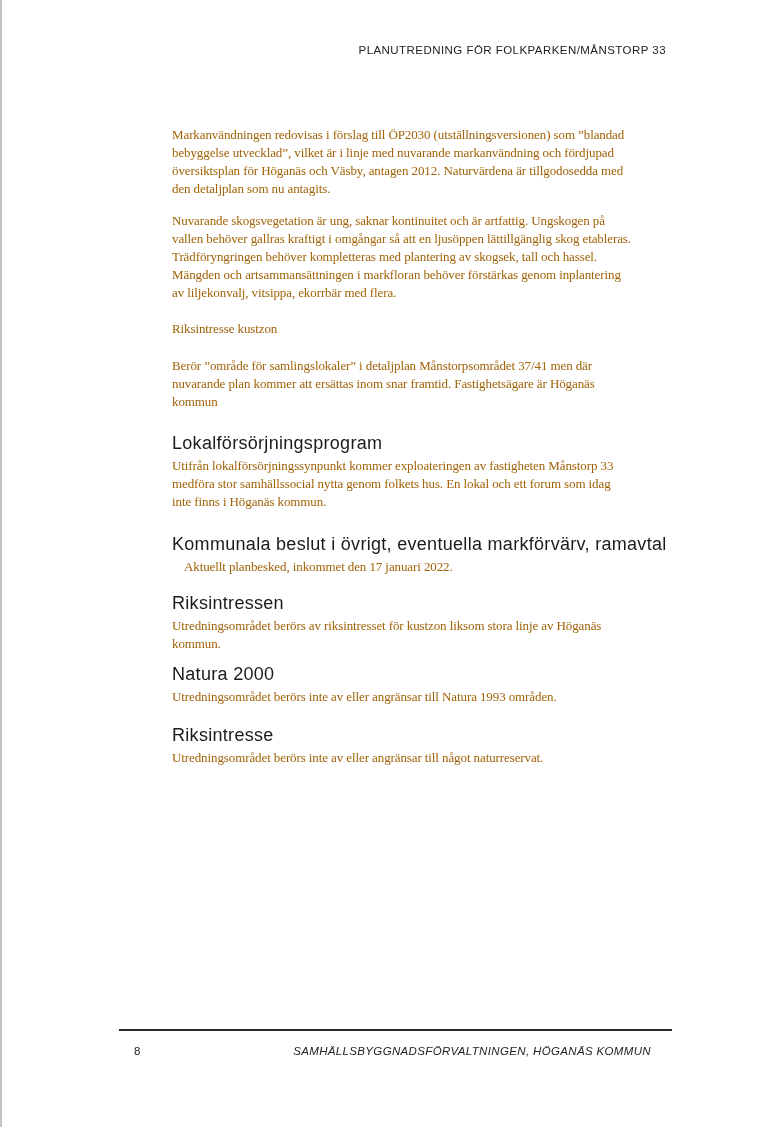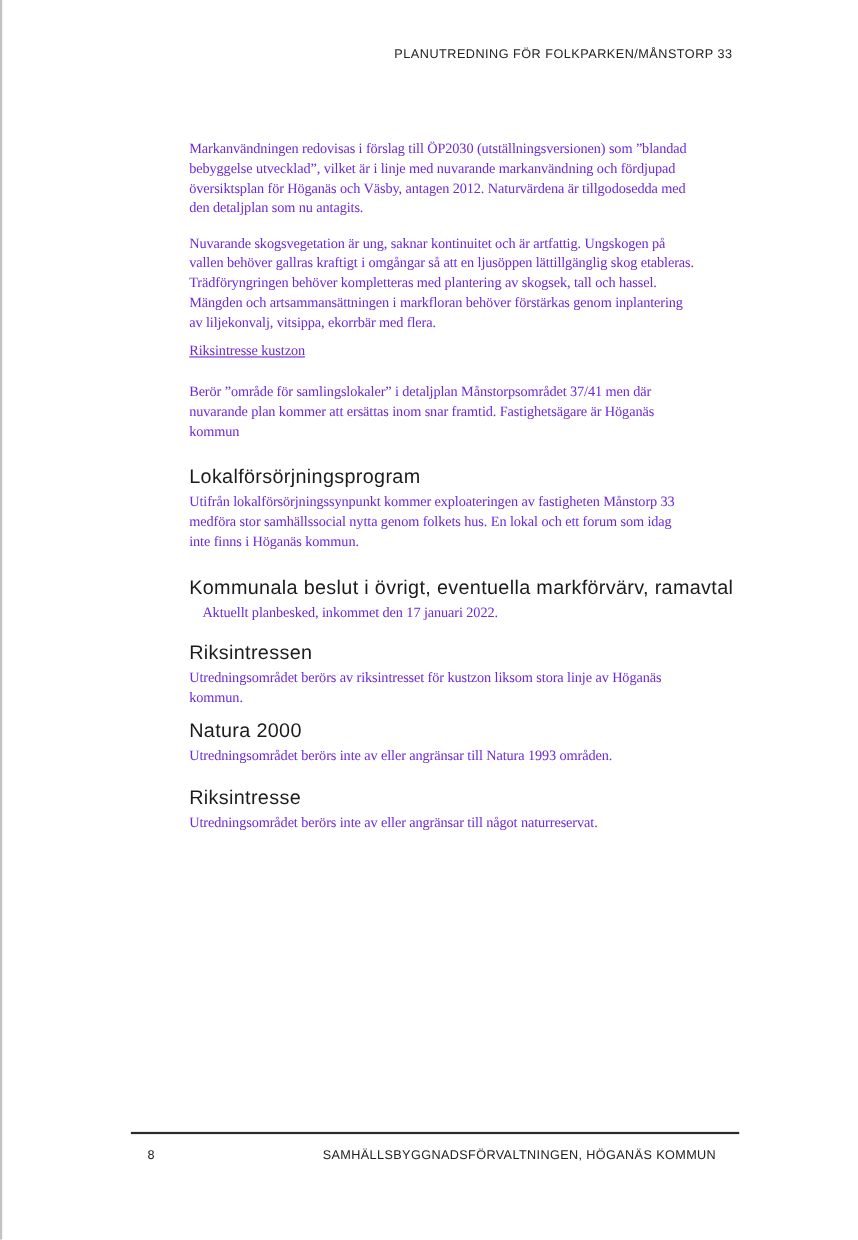--- a/index.html
+++ b/index.html
@@ -34,34 +34,34 @@
     left: 170px;
     top: 0;
     width: 515px;
   }
   .para {
     font-family: "Liberation Serif", serif;
     font-size: 13px;
     line-height: 18px;
     letter-spacing: -0.1px;
     white-space: pre-line;
-    color: #6d28d9;
+    color: #a16207;
   }
   .heading {
     font-family: "Liberation Sans", sans-serif;
     font-size: 18px;
     font-weight: 400;
     line-height: 22px;
     letter-spacing: 0.3px;
     color: #1b1b1b;
     white-space: nowrap;
   }
   #p-markanvandning   { margin-top: 126px; }
   #p-skogsvegetation  { margin-top: 14px; }
-  #lbl-riksintresse-kustzon { margin-top: 8px; text-decoration: underline; }
+  #lbl-riksintresse-kustzon { margin-top: 18px; }
   #p-samlingslokaler  { margin-top: 19px; }
   #h-lokalforsorjning { margin-top: 21px; }
   #p-lokalforsorjning { margin-top: 3px; }
   #h-kommunala        { margin-top: 22px; }
   #p-kommunala        { margin-top: 3px; margin-left: 12px; }
   #h-riksintressen    { margin-top: 16px; }
   #p-riksintressen    { margin-top: 3px; }
   #h-natura           { margin-top: 10px; }
   #p-natura           { margin-top: 3px; }
   #h-naturreservat    { margin-top: 18px; }
@@ -86,20 +86,21 @@
   .footer-org {
     position: absolute;
     top: 1045px;
     right: 129px;
     font-family: "Liberation Sans", sans-serif;
     font-size: 11.5px;
     letter-spacing: 0.35px;
     color: #222222;
     text-transform: uppercase;
     white-space: nowrap;
+    font-style: italic;
   }
 </style>
 </head>
 <body>
 
 <div class="page">
 
   <div class="running-header">PLANUTREDNING FÖR FOLKPARKEN/MÅNSTORP 33</div>
 
   <div class="body-column">

